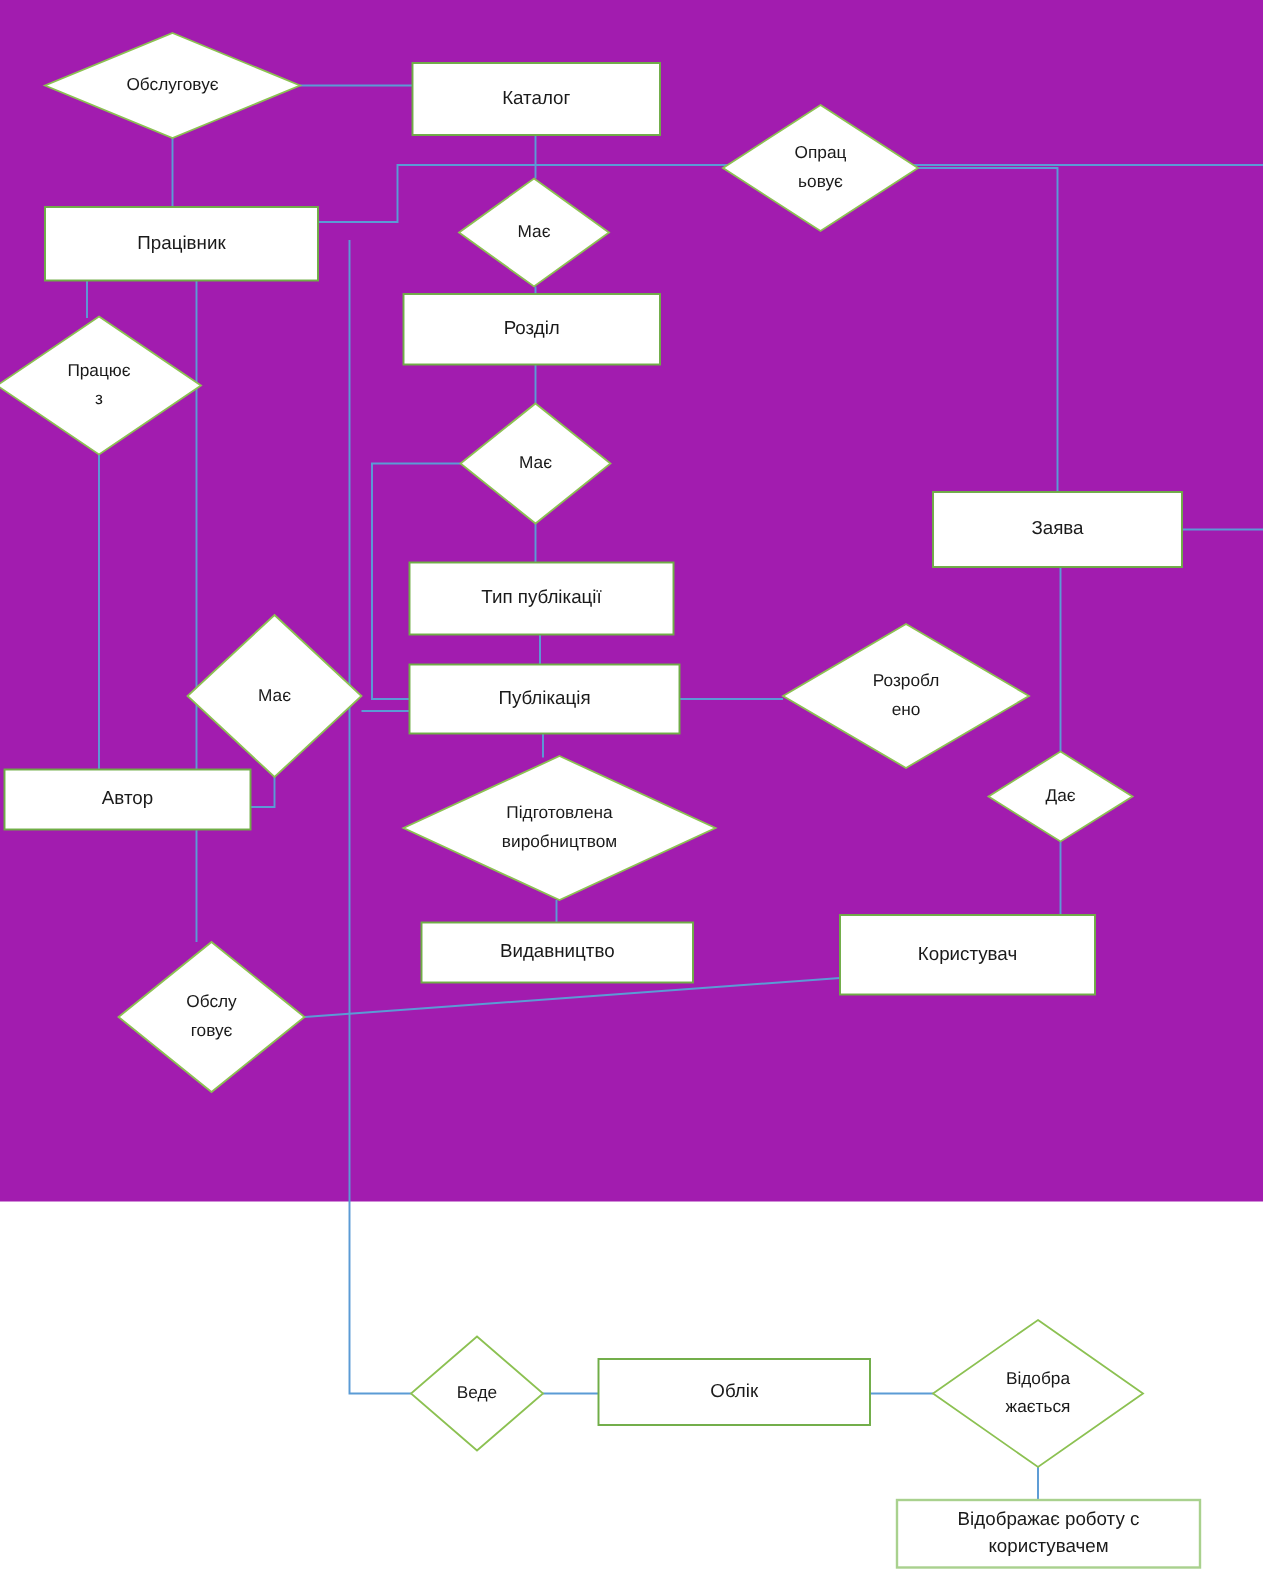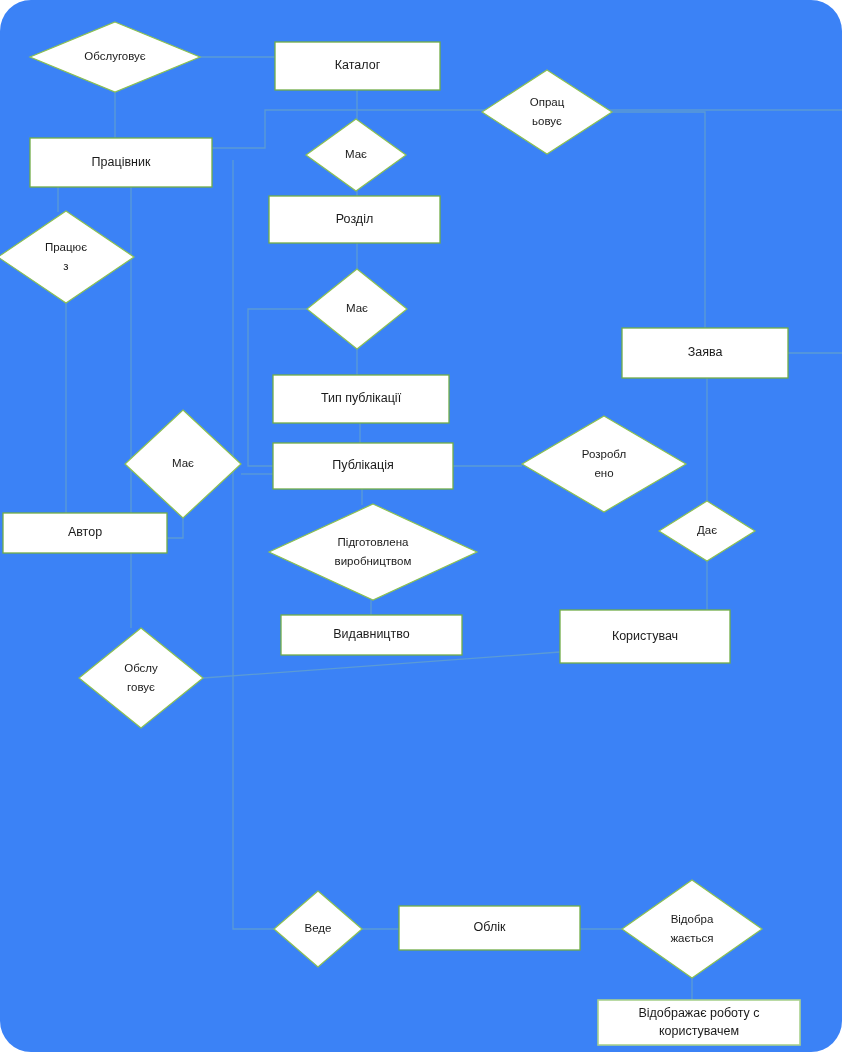--- a/index.html
+++ b/index.html
@@ -10,23 +10,22 @@
   }
   body {
     width: 842px;
     height: 1052px;
     font-family: "Liberation Sans", sans-serif;
     overflow: hidden;
   }
   #diagram-canvas {
     position: relative;
     width: 842px;
-    height: 1052px;
-    background: #3b82f6;
-    border-radius: 31px;
+    height: 801px;
+    background: #a21caf;
   }
   svg.layer {
     position: absolute;
     top: 0;
     left: 0;
     width: 842px;
     height: 1052px;
   }
   .entity-label, .rel-label {
     font-family: "Liberation Sans", sans-serif;

